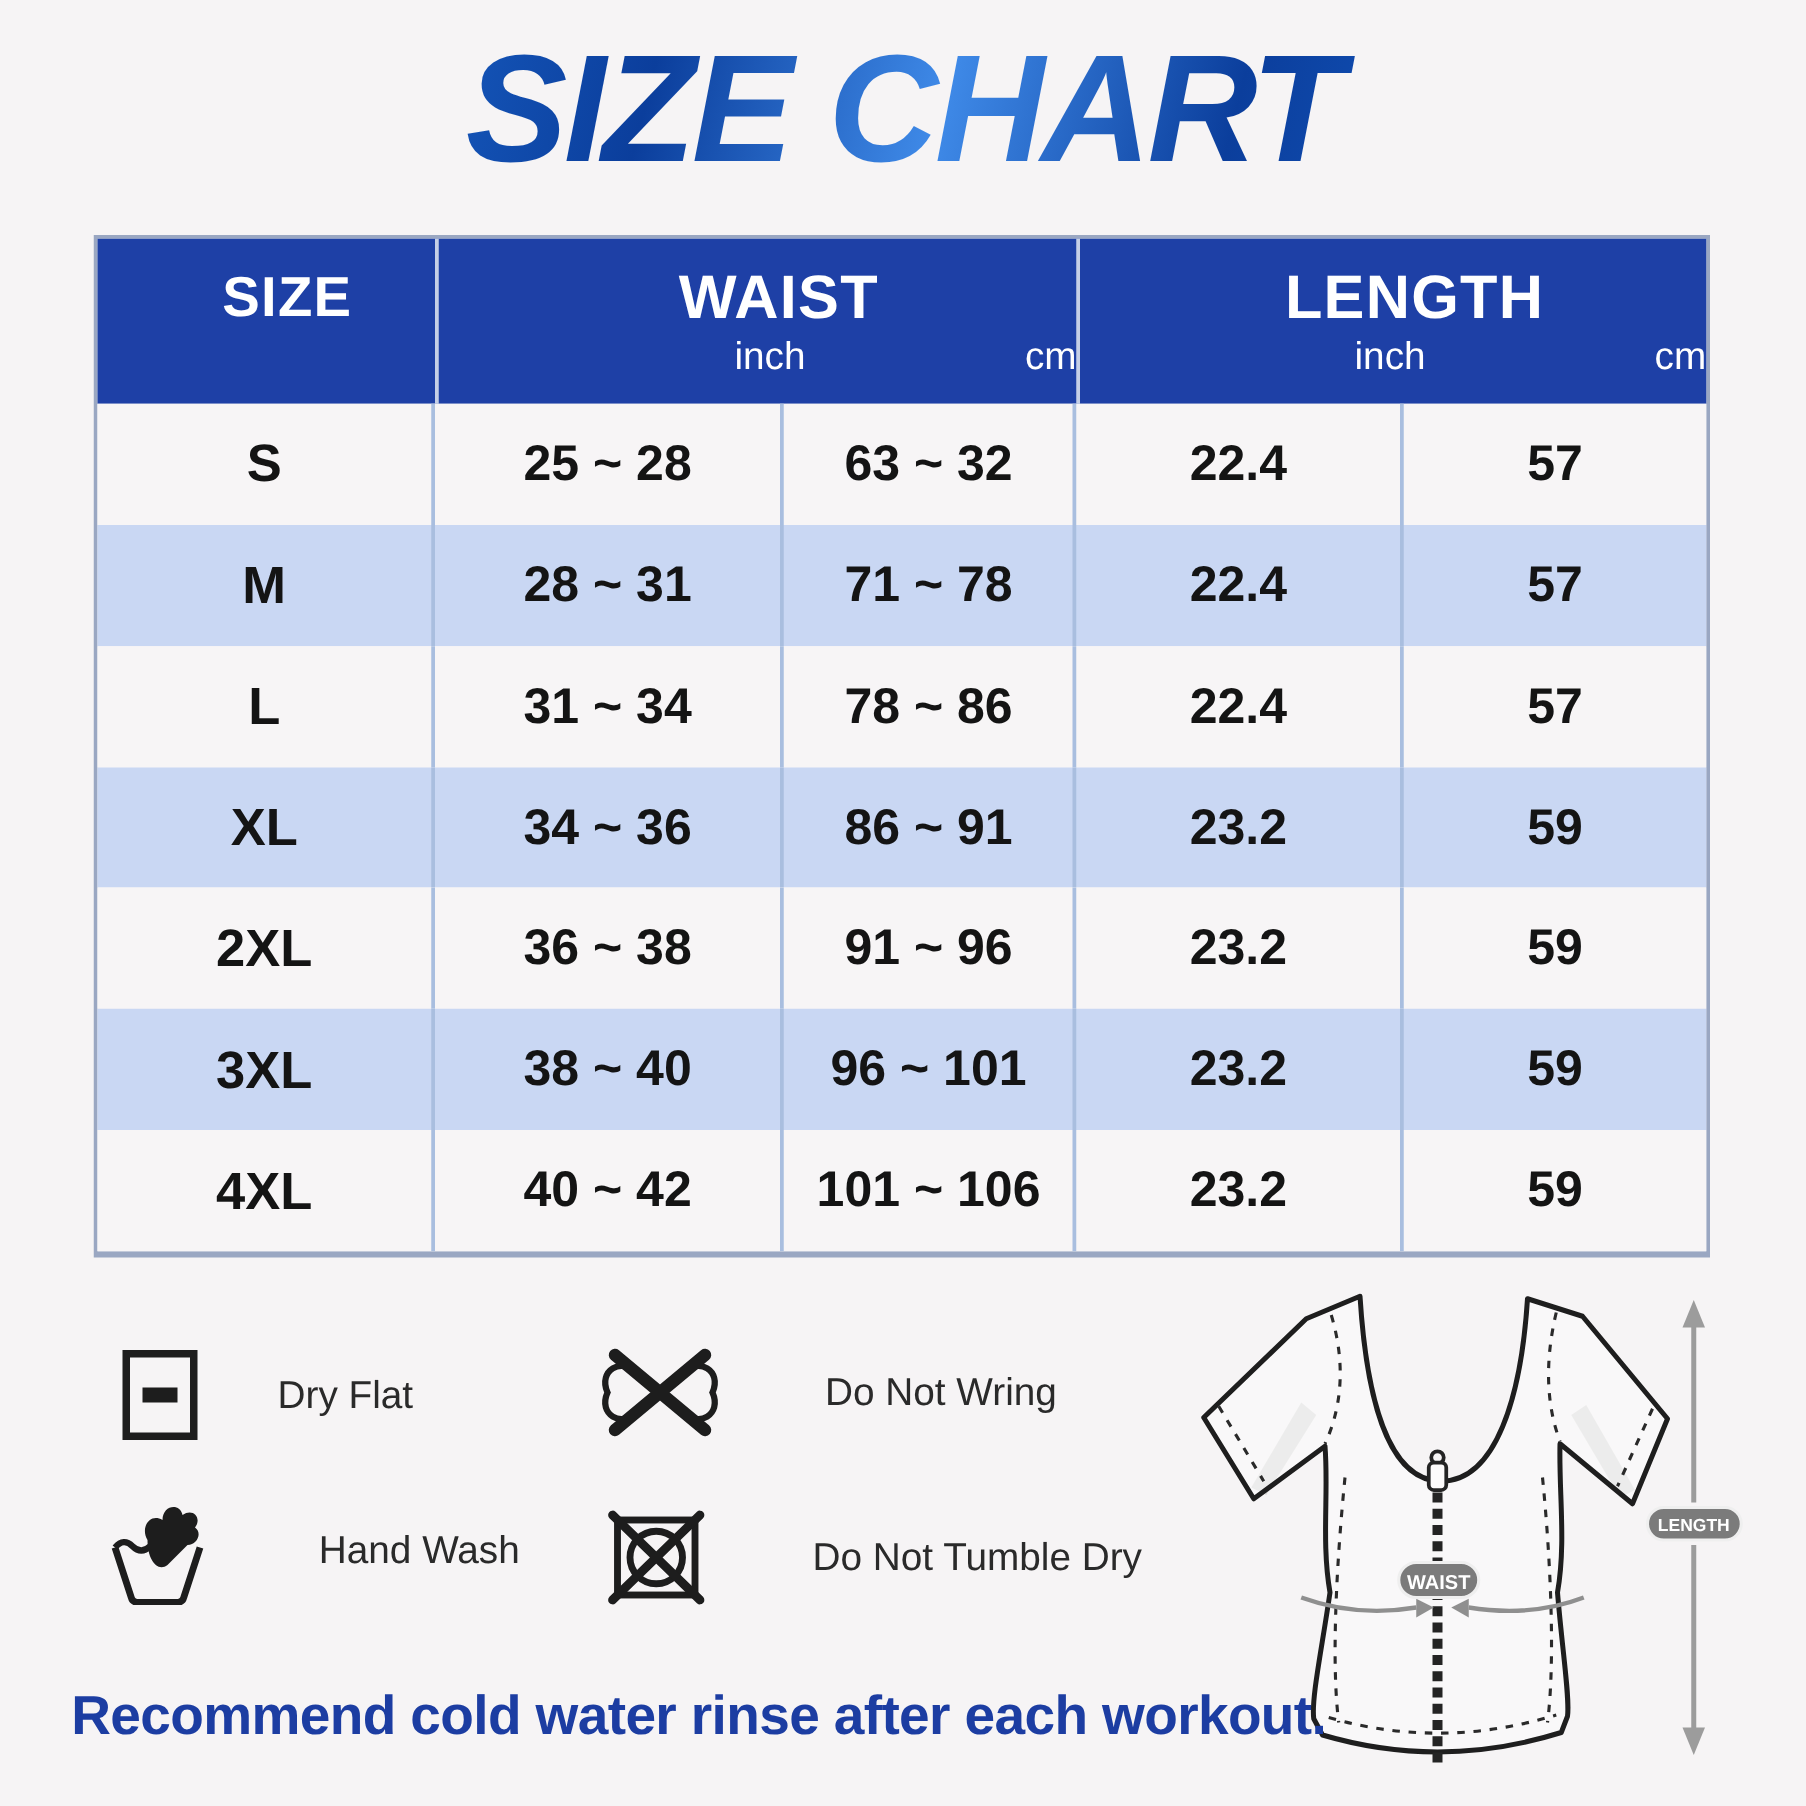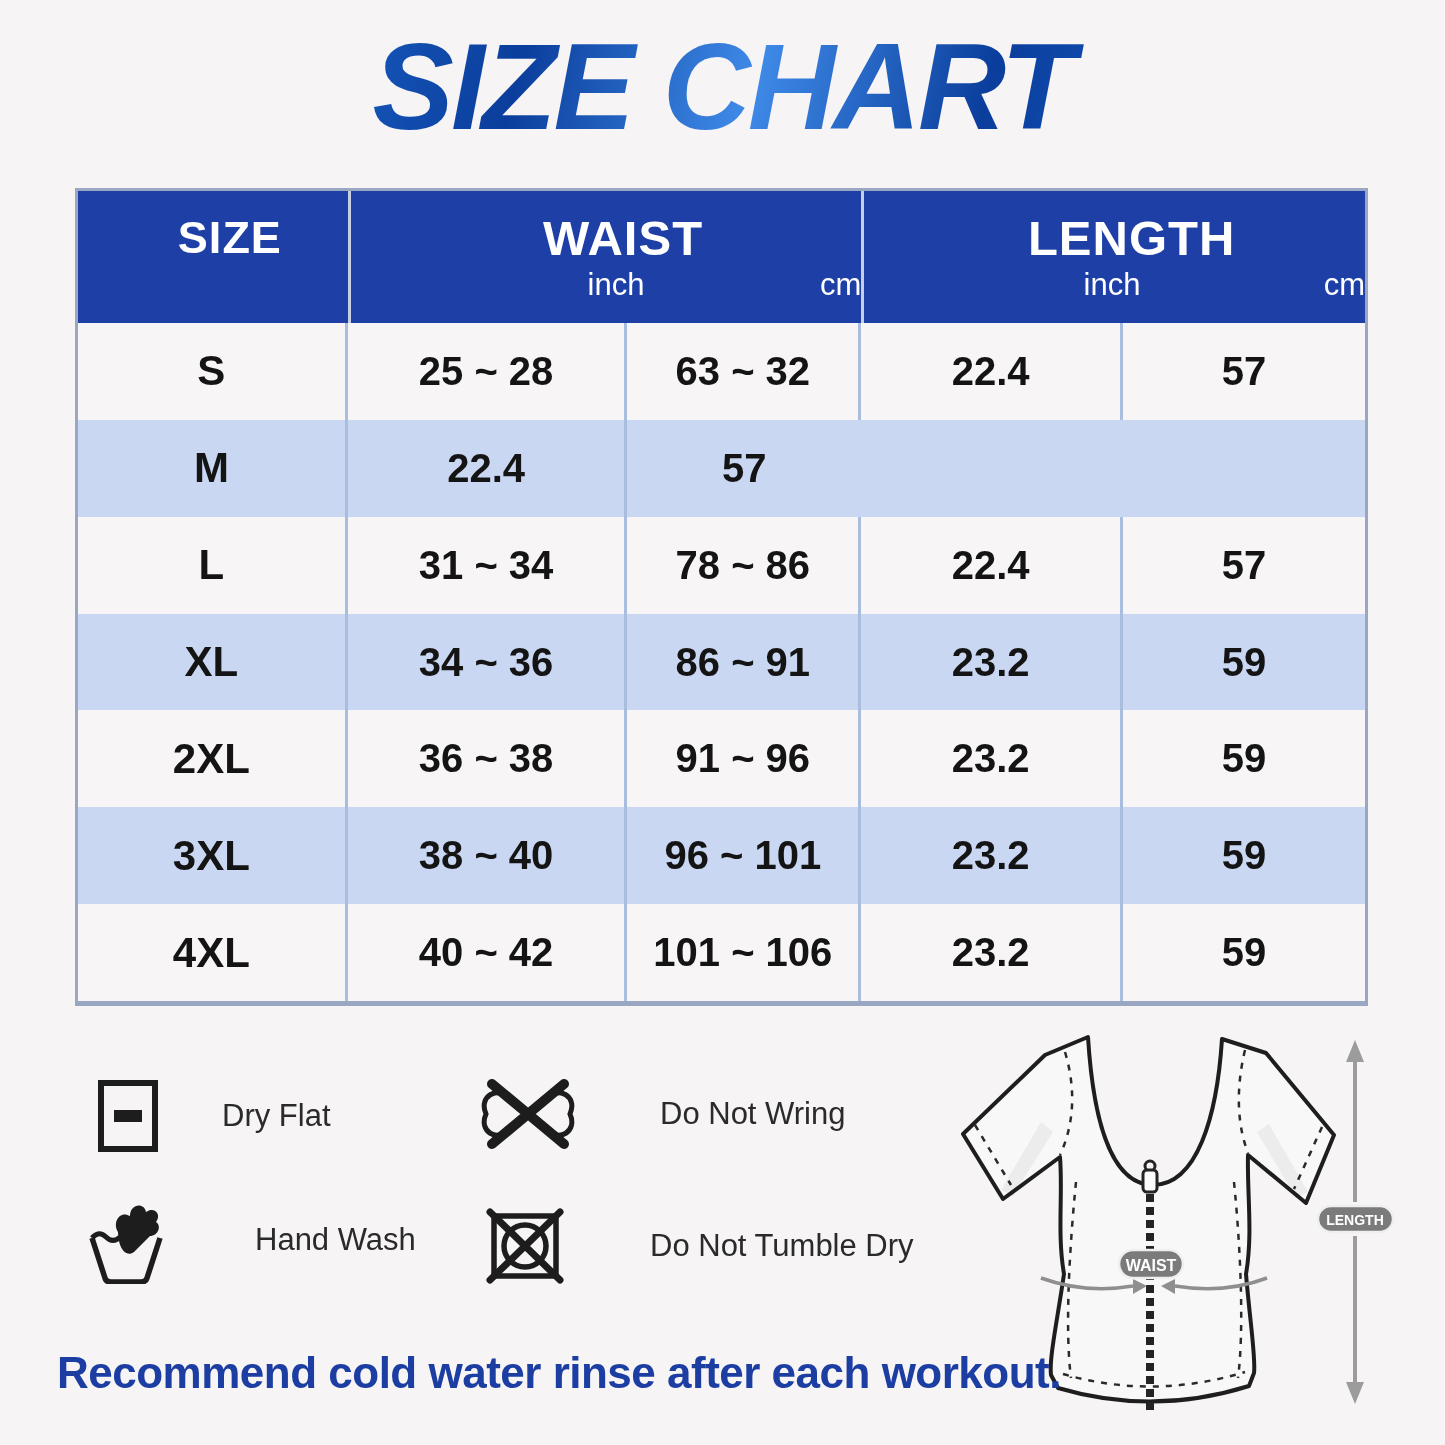--- a/index.html
+++ b/index.html
@@ -115,20 +115,22 @@
     <div class="tbody">
       <div class="trow">
         <div class="tcell size-col">S</div>
         <div class="tcell">25 ~ 28</div>
         <div class="tcell">63 ~ 32</div>
         <div class="tcell">22.4</div>
         <div class="tcell">57</div>
       </div>
       <div class="trow alt">
         <div class="tcell size-col">M</div>
+        <div class="tcell">28 ~ 31</div>
+        <div class="tcell">71 ~ 78</div>
         <div class="tcell">22.4</div>
         <div class="tcell">57</div>
       </div>
       <div class="trow">
         <div class="tcell size-col">L</div>
         <div class="tcell">31 ~ 34</div>
         <div class="tcell">78 ~ 86</div>
         <div class="tcell">22.4</div>
         <div class="tcell">57</div>
       </div>

